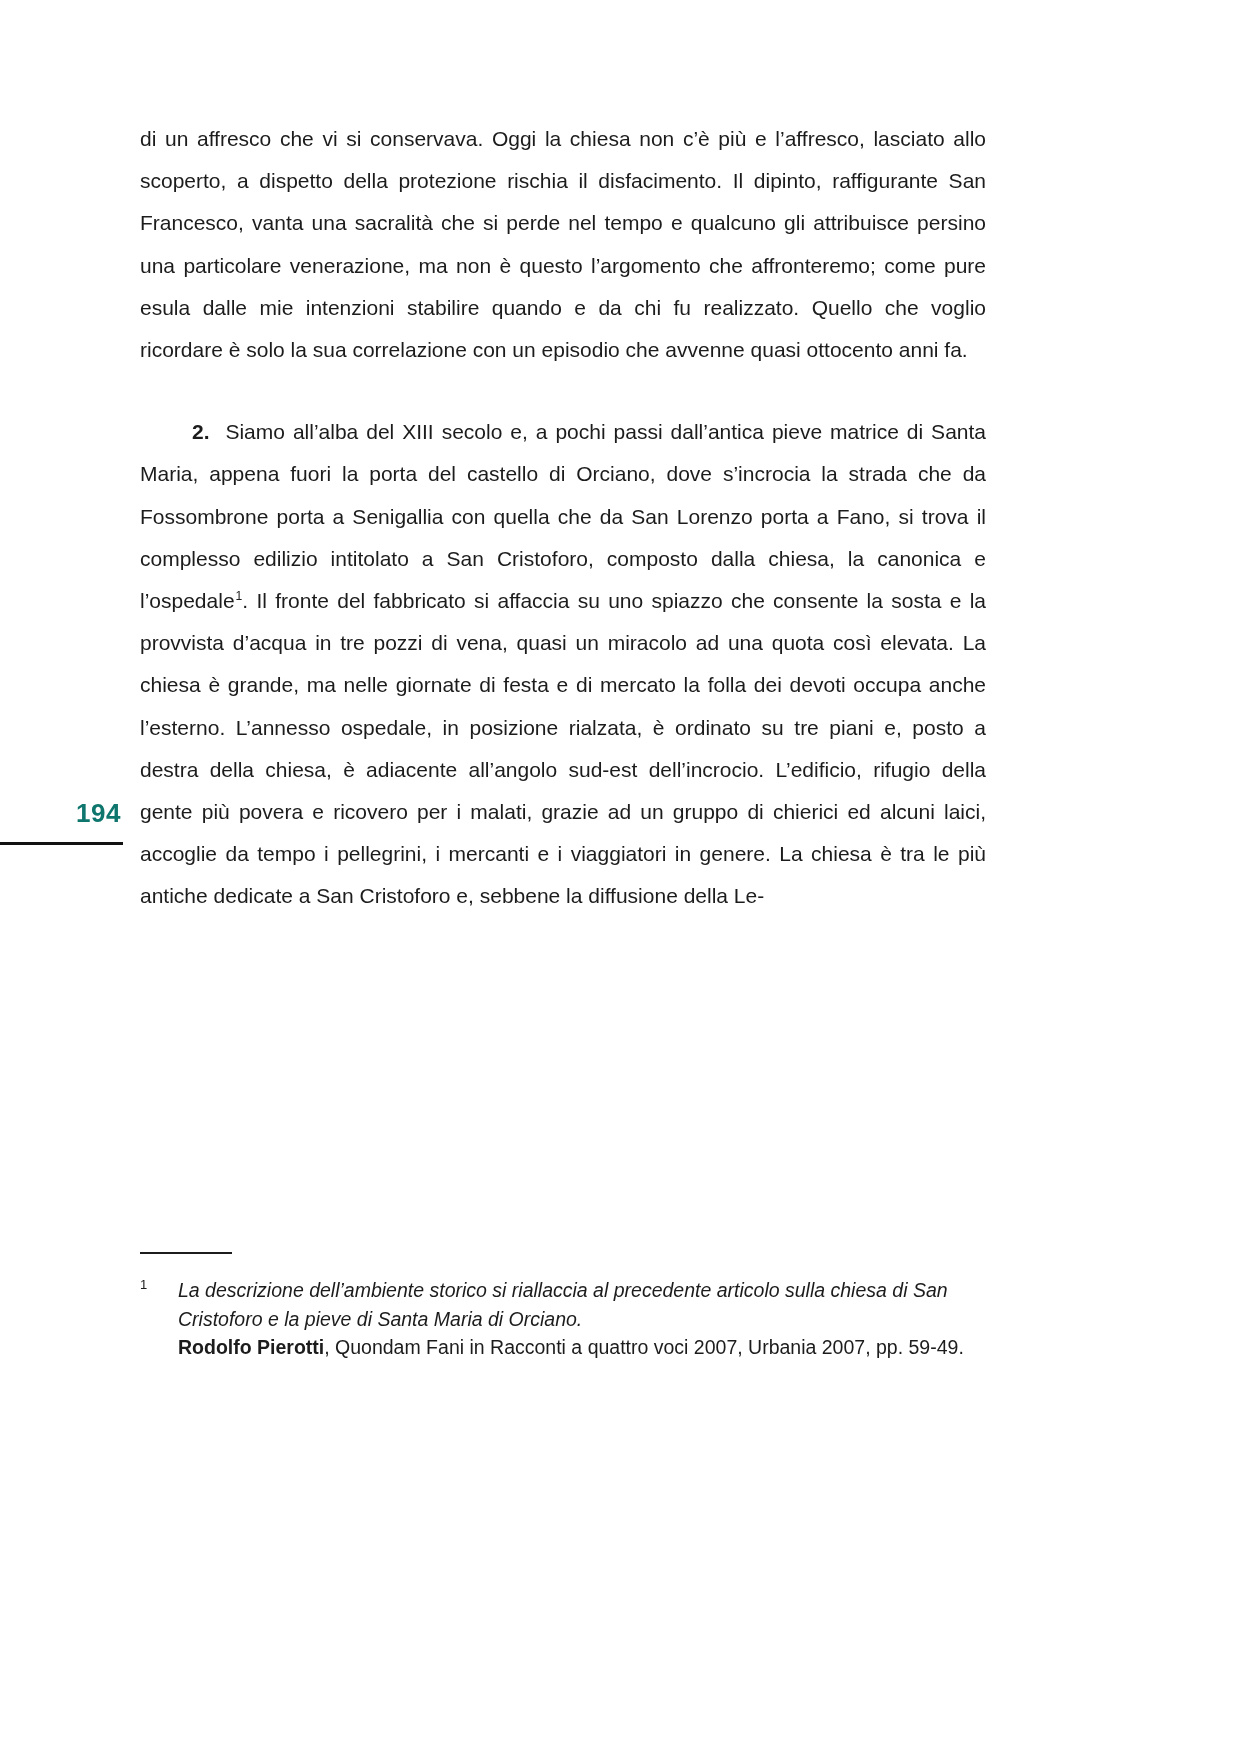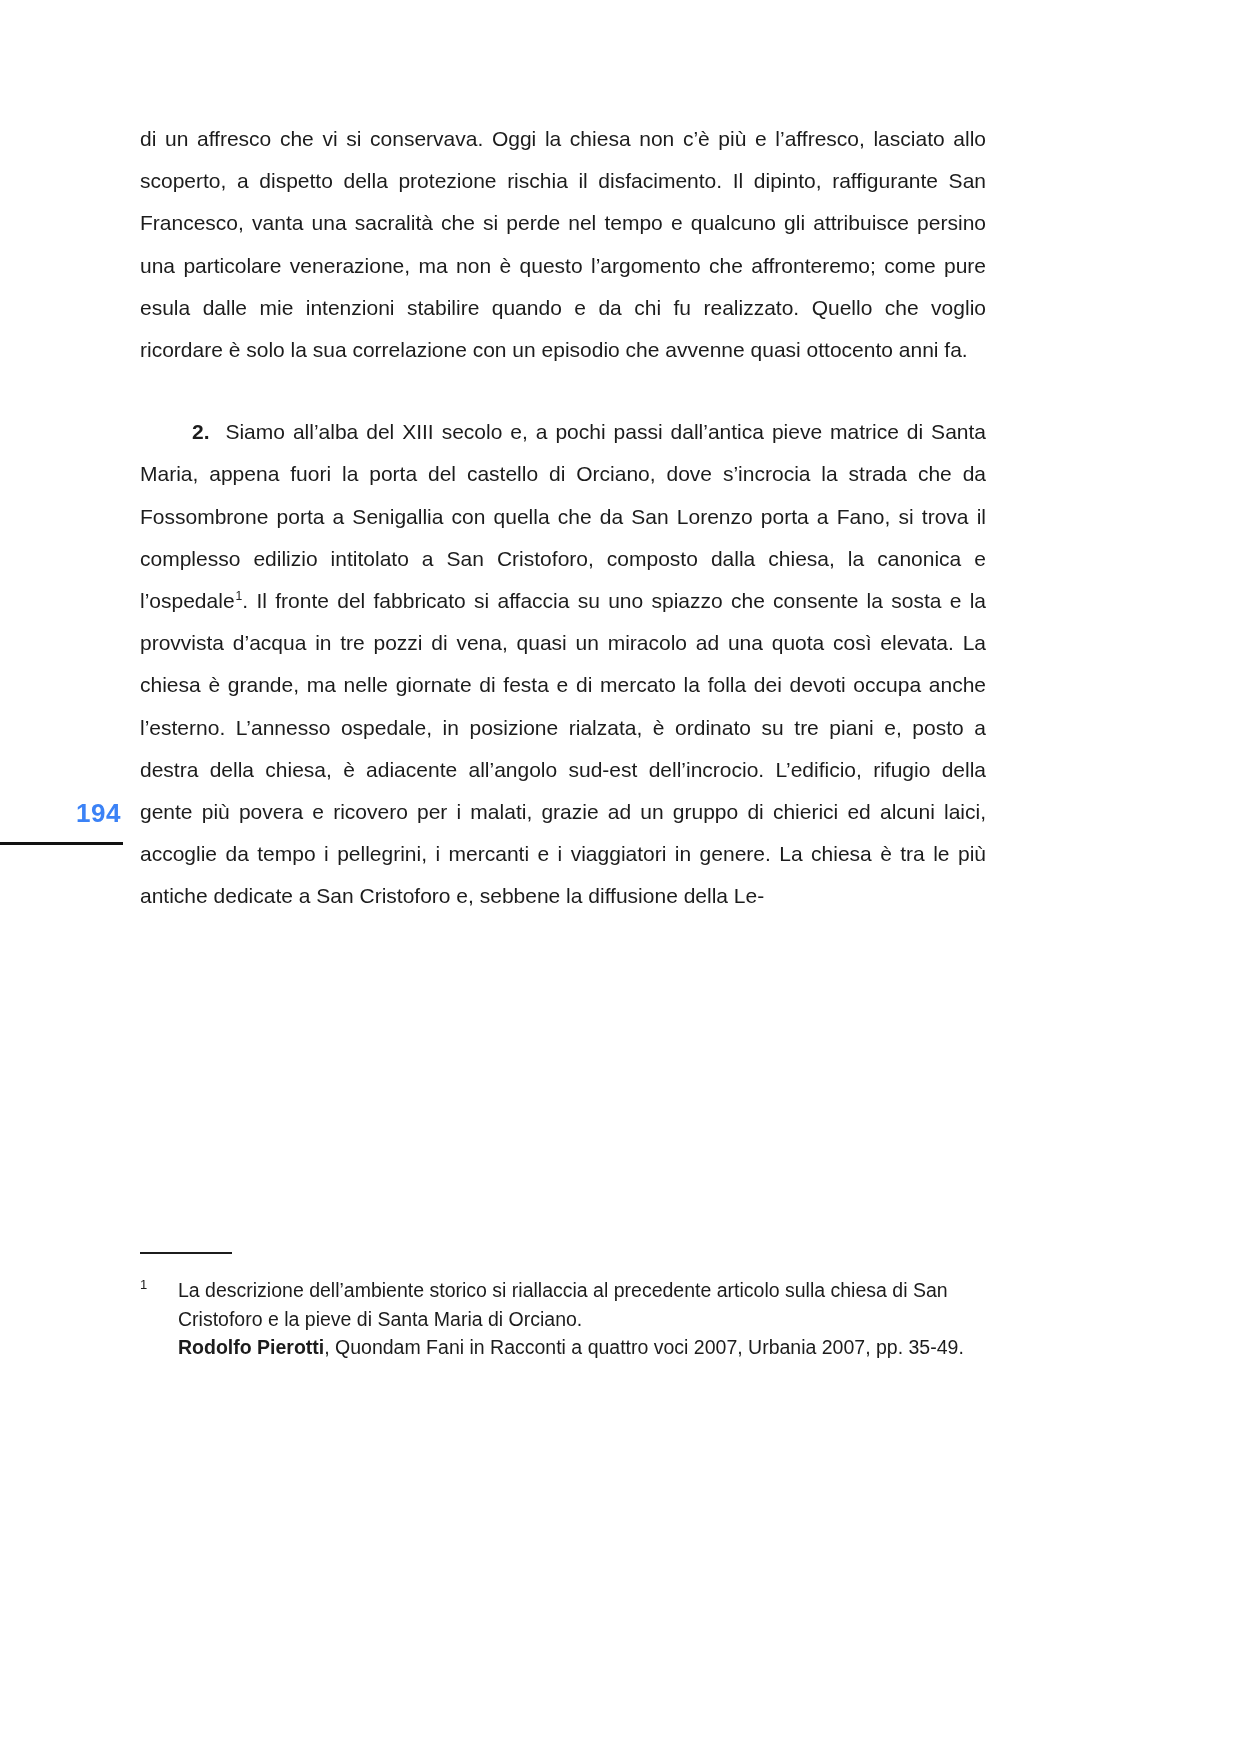--- a/index.html
+++ b/index.html
@@ -28,21 +28,21 @@
     position: absolute;
     left: 0;
     top: 800px;
     width: 123px;
   }
   .folio-number {
     text-align: right;
     font-size: 26px;
     font-weight: bold;
     letter-spacing: 0.5px;
-    color: #3b82f6;
+    color: #0f766e;
     line-height: 1;
     padding-right: 2px;
   }
   .folio-rule {
     margin-top: 16px;
     width: 123px;
     height: 2.5px;
     background: #111111;
   }
 
@@ -106,20 +106,21 @@
     font-size: 13px;
     padding-top: 2px;
     line-height: 1;
   }
   .footnote-body {
     flex: 1 1 auto;
     text-align: left;
   }
   .footnote-body .fn-line {
     display: block;
+    font-style: italic;
   }
 </style>
 </head>
 <body>
 
 <div class="page">
 
   <div class="folio-block">
     <div class="folio-number">194</div>
     <div class="folio-rule"></div>
@@ -138,18 +139,18 @@
 
   </div>
 
   <div class="footnote-area">
     <div class="footnote-rule"></div>
 
     <div class="footnote">
       <div class="footnote-marker">1</div>
       <div class="footnote-body">
         <span class="fn-line">La descrizione dell’ambiente storico si riallaccia al precedente articolo sulla chiesa di San Cristoforo e la pieve di Santa Maria di Orciano.</span>
-        <span style="font-weight:bold;text-align:center;">Rodolfo Pierotti</span><span>, Quondam Fani in </span><span style="">Racconti a quattro voci 2007</span><span>, Urbania 2007, pp. 35-49.</span>
+        <span style="font-weight:bold;text-align:center;">Rodolfo Pierotti</span><span>, Quondam Fani in </span><span style="">Racconti a quattro voci 2007</span><span>, Urbania 2007, pp. 59-49.</span>
       </div>
     </div>
   </div>
 
 </div>
 
 </body></html>

